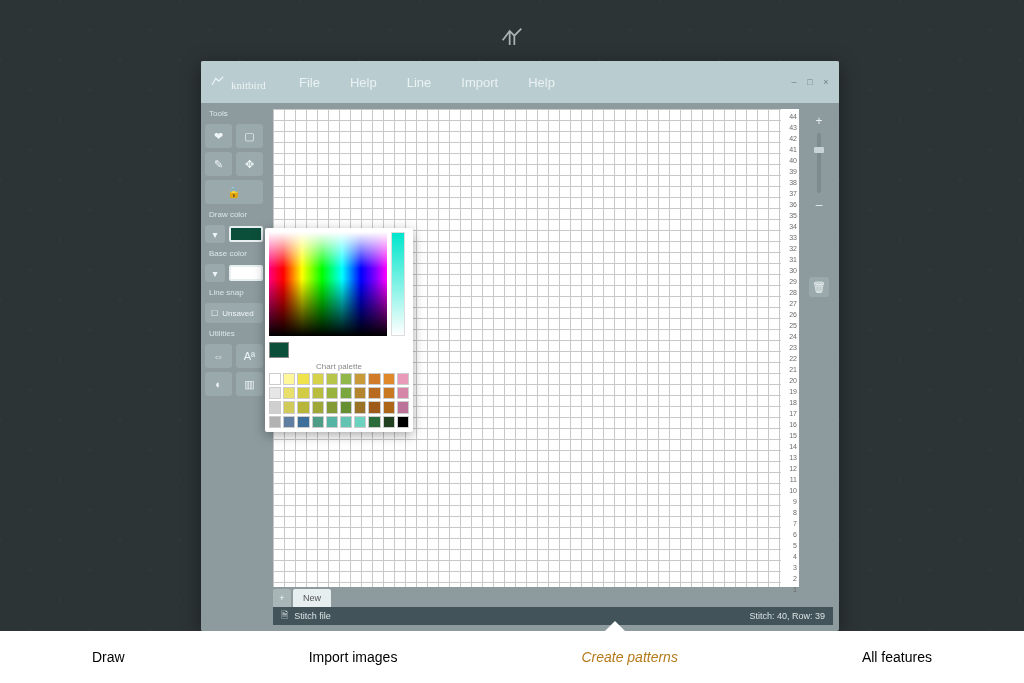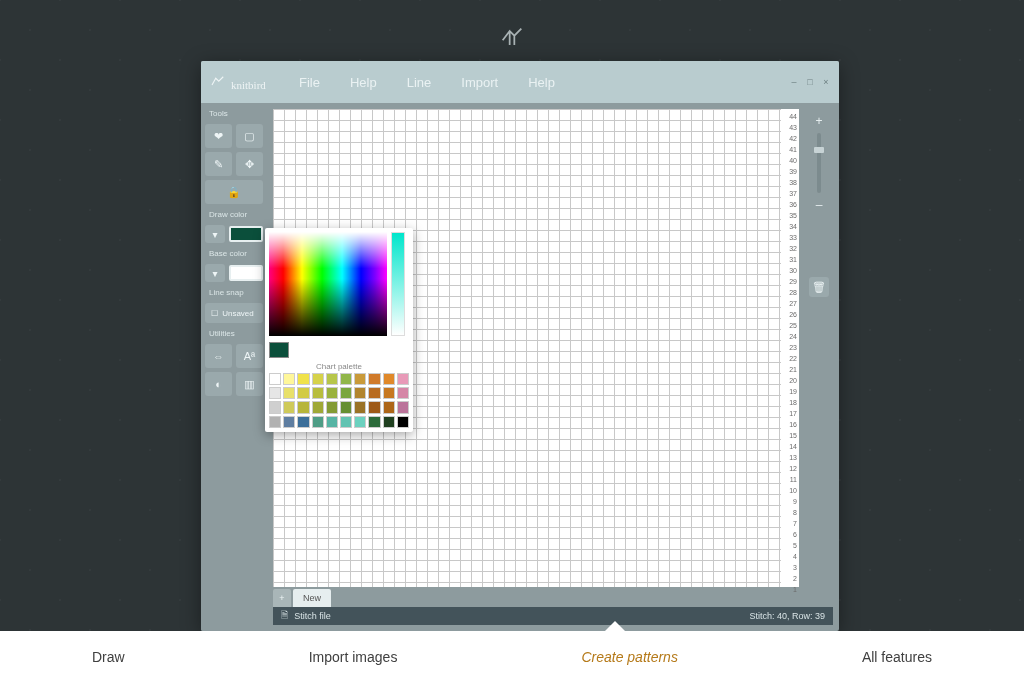--- a/index.html
+++ b/index.html
@@ -205,21 +205,21 @@
     width:100%; aspect-ratio:1; border:1px solid #ccc; cursor:pointer;
   }
 
   
   .bottom-nav {
     position:absolute; left:0; bottom:0; width:100%; height:52px;
     background:#ffffff;
     display:flex; align-items:center; justify-content:space-around;
     font-size:14px;
   }
-  .nav-item { color:#404040; cursor:pointer; }
+  .nav-item { color:#000000; cursor:pointer; }
   .nav-item.active { color:#b57a1a;font-style:italic; }
   .caret {
     position:absolute; bottom:52px;
     width:0;height:0;border-left:10px solid transparent;border-right:10px solid transparent;border-bottom:10px solid #fff;
   }
 </style>
 </head>
 <body>
 
 <div class="page-bg"></div>

